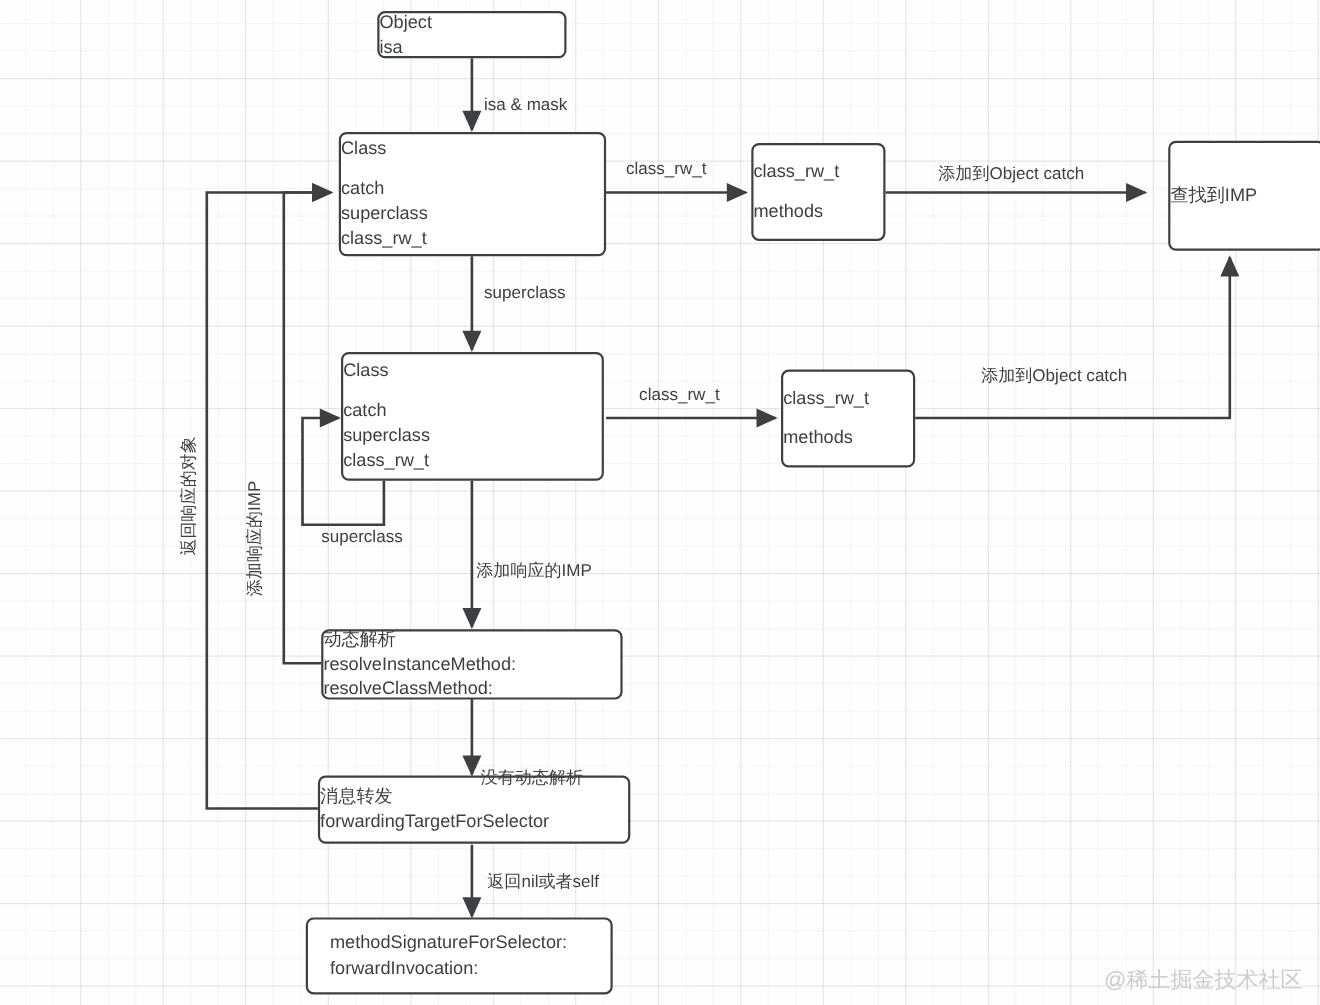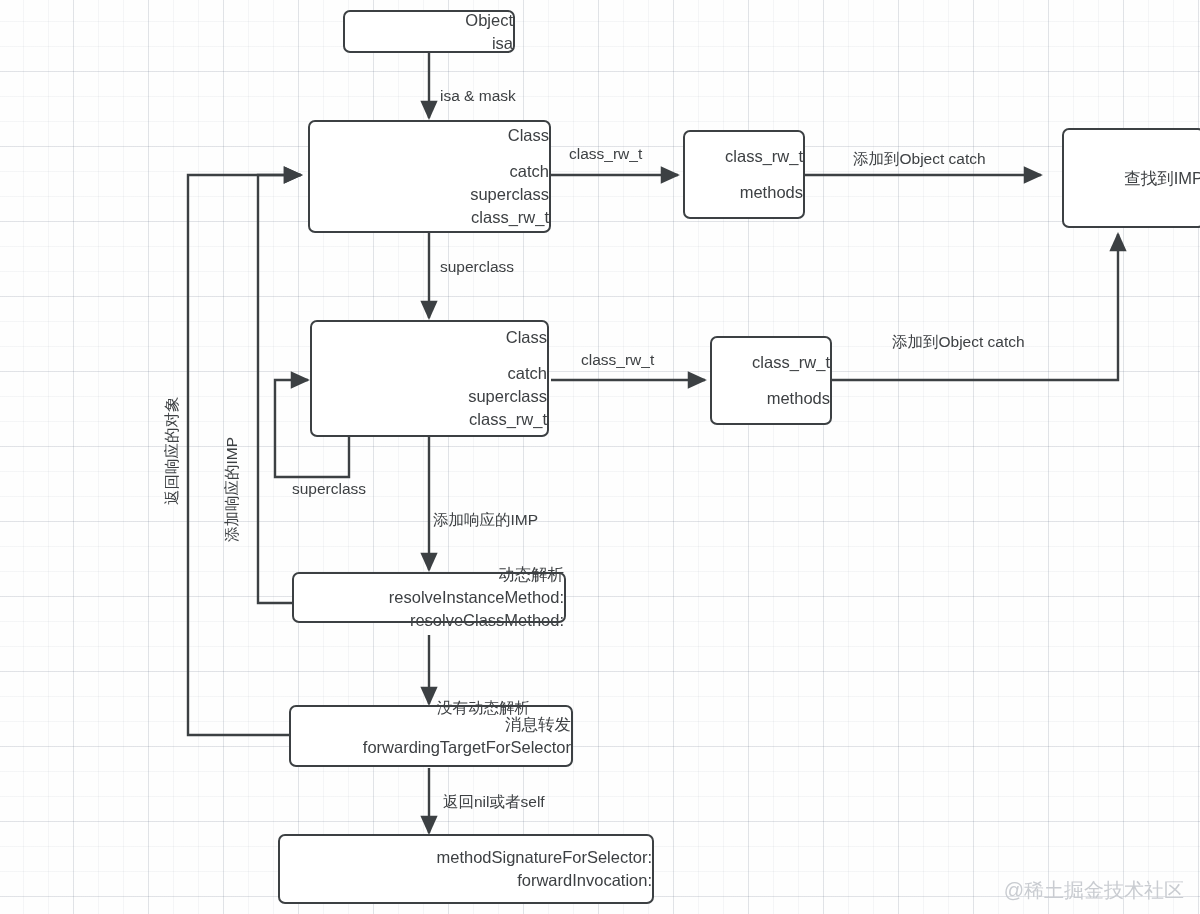--- a/index.html
+++ b/index.html
@@ -38,21 +38,21 @@
     pointer-events: none;
   }
   .node {
     position: absolute;
     box-sizing: border-box;
     background: #ffffff;
     border: 2.5px solid #3c4043;
     border-radius: 7px;
     display: flex;
     flex-direction: column;
-    align-items: flex-end;
+    align-items: flex-start;
     justify-content: center;
     color: #3d4043;
     font-size: 16.5px;
     line-height: 1.38;
     text-align: center;
     white-space: nowrap;
   }
   .node .ln { display: block; }
   .node .gap { height: 13px; }
   .edge-label {
@@ -145,32 +145,32 @@
     <span class="ln">superclass</span>
     <span class="ln">class_rw_t</span>
   </div>
 
   <div class="node" style="left:710px; top:336px; width:122px; height:89px;">
     <span class="ln">class_rw_t</span>
     <span class="gap"></span>
     <span class="ln">methods</span>
   </div>
 
-  <div class="node" style="left:292px; top:572px; width:274px; height:51px;">
+  <div class="node" style="left:292px; top:572px; width:274px; height:64px;">
     <span class="ln">动态解析</span>
     <span class="ln">resolveInstanceMethod:</span>
     <span class="ln">resolveClassMethod:</span>
   </div>
 
   <div class="node" style="left:289px; top:705px; width:284px; height:62px;">
     <span class="ln">消息转发</span>
     <span class="ln">forwardingTargetForSelector</span>
   </div>
 
-  <div class="node" style="left:278px; top:834px; width:376px; height:70px;">
+  <div class="node" style="left:278px; top:834px; width:279px; height:70px;padding-left:20px;">
     <span class="ln">methodSignatureForSelector:</span>
     <span class="ln">forwardInvocation:</span>
   </div>
 
   <div class="edge-label" style="left:440px; top:87px;">isa &amp; mask</div>
 
   <div class="edge-label" style="left:569px; top:145px;">class_rw_t</div>
 
   <div class="edge-label" style="left:853px; top:150px;">添加到Object catch</div>
 

